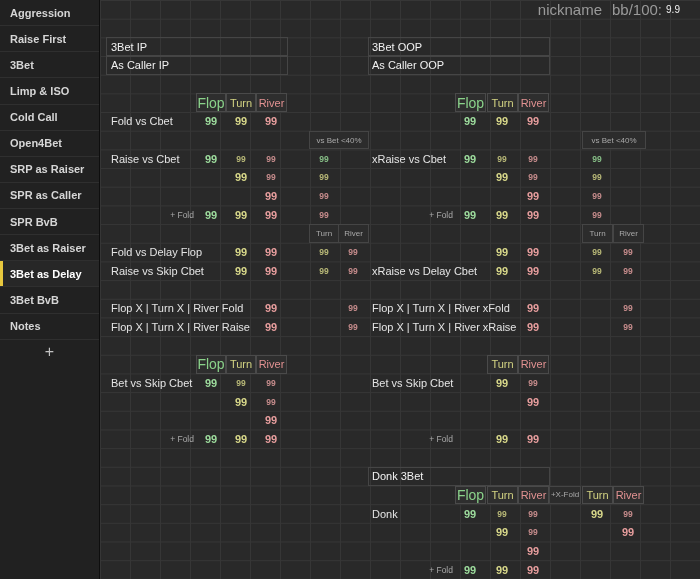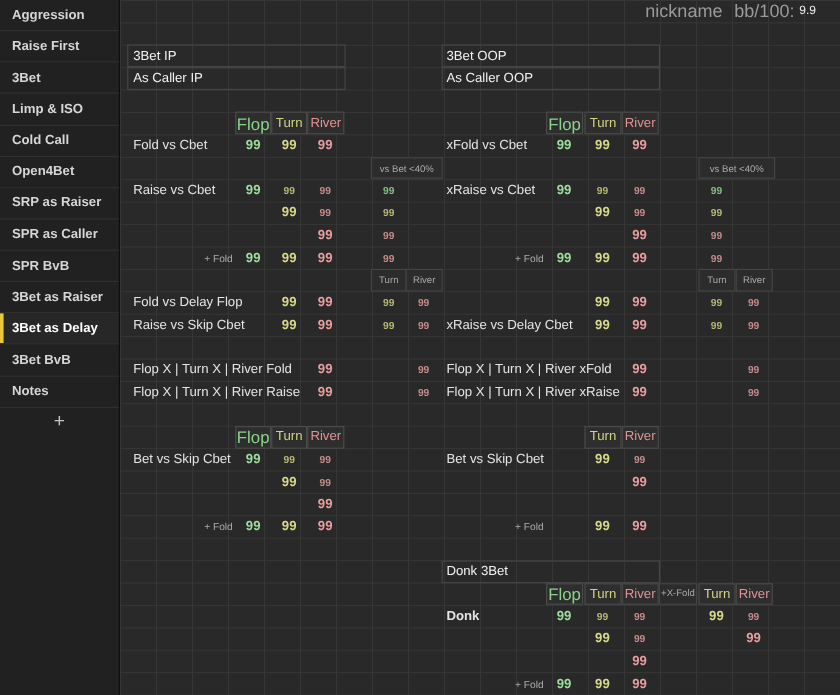--- a/index.html
+++ b/index.html
@@ -121,21 +121,20 @@
     <div class="cell ac hF" style="left: 96px; top: 93.39px; width: 30px;">Flop</div>
     <div class="cell ac hT" style="left: 126px; top: 93.39px; width: 30px;">Turn</div>
     <div class="cell ac hR" style="left: 156px; top: 93.39px; width: 31px;">River</div>
     <div class="cell ac hF" style="left: 355px; top: 93.39px; width: 31px;">Flop</div>
     <div class="cell ac hT" style="left: 387px; top: 93.39px; width: 31px;">Turn</div>
     <div class="cell ac hR" style="left: 418px; top: 93.39px; width: 31px;">River</div>
     <div class="cell al lbl" style="left: 11px; top: 112.06px; width: 160px;">Fold vs Cbet</div>
     <div class="cell ac vF" style="left: 96px; top: 112.06px; width: 30px;">99</div>
     <div class="cell ac vT" style="left: 126px; top: 112.06px; width: 30px;">99</div>
     <div class="cell ac vR" style="left: 156px; top: 112.06px; width: 30px;">99</div>
-    <div class="cell al lbl" style="left: 272px; top: 112.06px; width: 160px;">xFold vs Cbet</div>
     <div class="cell ac vF" style="left: 355px; top: 112.06px; width: 30px;">99</div>
     <div class="cell ac vT" style="left: 387px; top: 112.06px; width: 30px;">99</div>
     <div class="cell ac vR" style="left: 418px; top: 112.06px; width: 30px;">99</div>
     <div class="cell ac cond" style="left: 209px; top: 130.74px; width: 60px;">vs Bet &lt;40%</div>
     <div class="cell ac cond" style="left: 482px; top: 130.74px; width: 64px;">vs Bet &lt;40%</div>
     <div class="cell al lbl" style="left: 11px; top: 149.42px; width: 160px;">Raise vs Cbet</div>
     <div class="cell ac vF" style="left: 96px; top: 149.42px; width: 30px;">99</div>
     <div class="cell ac vTs" style="left: 126px; top: 149.42px; width: 30px;">99</div>
     <div class="cell ac vRs" style="left: 156px; top: 149.42px; width: 30px;">99</div>
     <div class="cell ac vFs" style="left: 209px; top: 149.42px; width: 30px;">99</div>
@@ -222,21 +221,21 @@
     <div class="cell ar sm" style="left: 304px; top: 429.58px; width: 49px;">+ Fold</div>
     <div class="cell ac vT" style="left: 387px; top: 429.58px; width: 30px;">99</div>
     <div class="cell ac vR" style="left: 418px; top: 429.58px; width: 30px;">99</div>
     <div class="cell al lblw" style="left: 272px; top: 466.94px; width: 170px;">Donk 3Bet</div>
     <div class="cell ac hF" style="left: 355px; top: 485.61px; width: 31px;">Flop</div>
     <div class="cell ac hT" style="left: 387px; top: 485.61px; width: 31px;">Turn</div>
     <div class="cell ac hR" style="left: 418px; top: 485.61px; width: 31px;">River</div>
     <div class="cell ac auxh" style="left: 449px; top: 485.61px; width: 32px;">+X-Fold</div>
     <div class="cell ac hT" style="left: 482px; top: 485.61px; width: 31px;">Turn</div>
     <div class="cell ac hR" style="left: 513px; top: 485.61px; width: 31px;">River</div>
-    <div class="cell al lbl" style="left: 272px; top: 504.29px; width: 160px; font-weight: bold;">Donk</div>
+    <div class="cell al lbl" style="left: 272px; top: 504.29px; width: 160px;">Donk</div>
     <div class="cell ac vF" style="left: 355px; top: 504.29px; width: 30px;">99</div>
     <div class="cell ac vTs" style="left: 387px; top: 504.29px; width: 30px;">99</div>
     <div class="cell ac vRs" style="left: 418px; top: 504.29px; width: 30px;">99</div>
     <div class="cell ac vT" style="left: 482px; top: 504.29px; width: 30px;">99</div>
     <div class="cell ac vRs" style="left: 513px; top: 504.29px; width: 30px;">99</div>
     <div class="cell ac vT" style="left: 387px; top: 522.97px; width: 30px;">99</div>
     <div class="cell ac vRs" style="left: 418px; top: 522.97px; width: 30px;">99</div>
     <div class="cell ac vR" style="left: 513px; top: 522.97px; width: 30px;">99</div>
     <div class="cell ac vR" style="left: 418px; top: 541.65px; width: 30px;">99</div>
     <div class="cell ar sm" style="left: 304px; top: 560.32px; width: 49px;">+ Fold</div>

